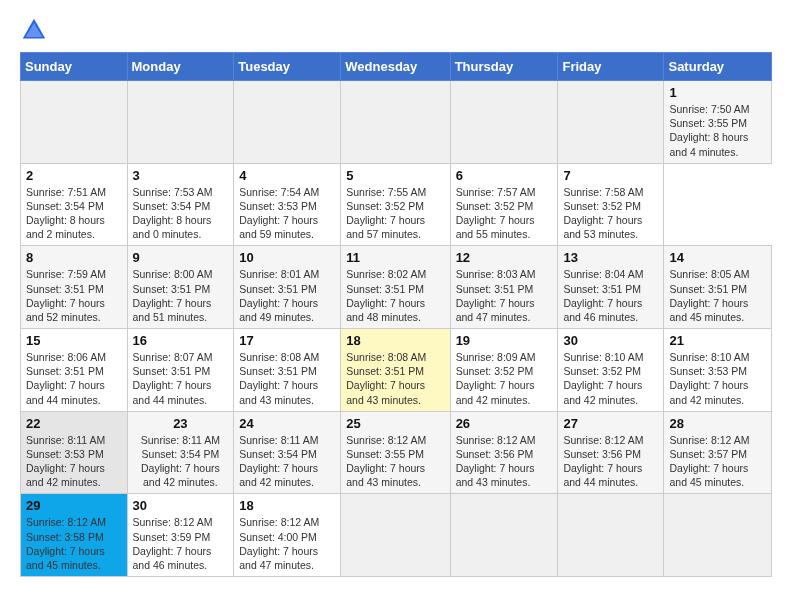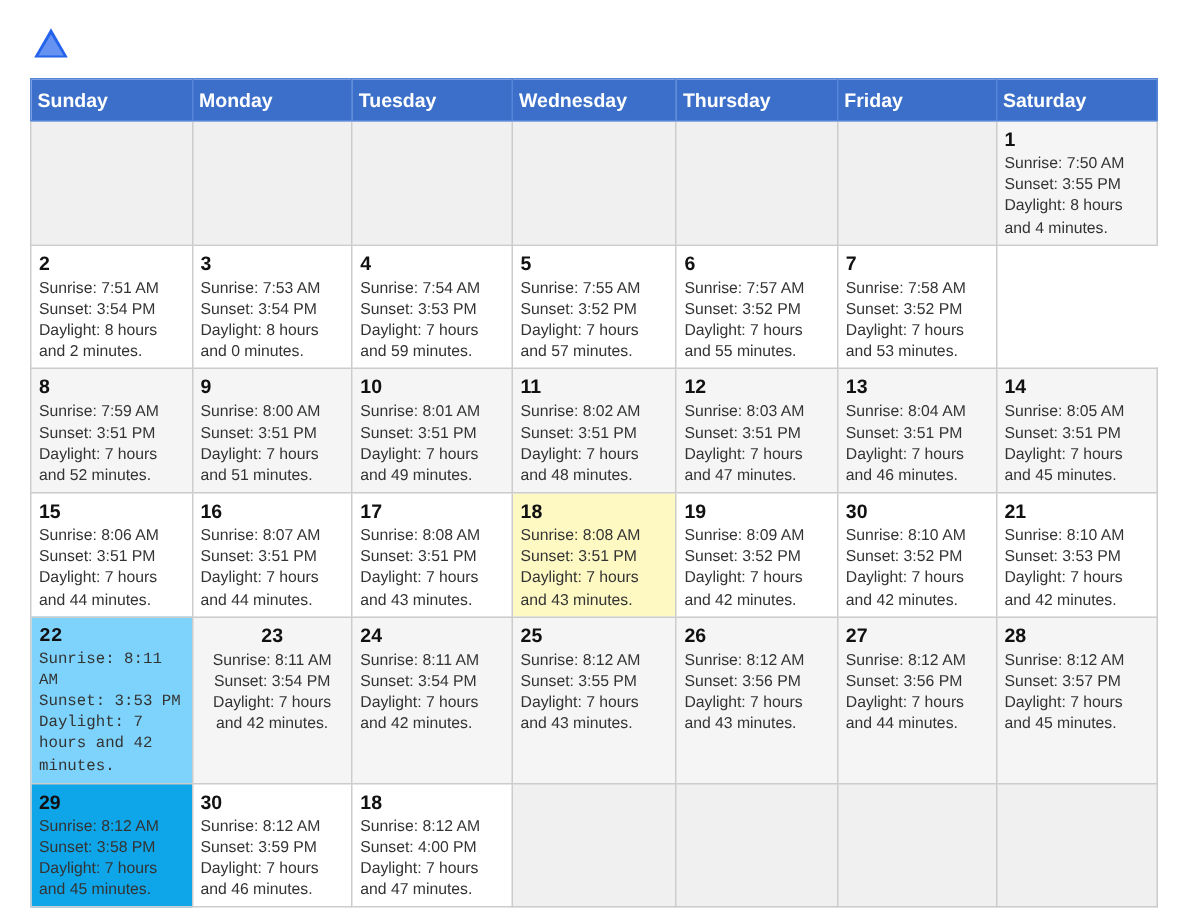--- a/index.html
+++ b/index.html
@@ -215,21 +215,21 @@
         <td style="background: rgb(255, 255, 255);">
           <span class="day-num">30</span>
           <div class="day-info">Sunrise: 8:10 AM<br>Sunset: 3:52 PM<br>Daylight: 7 hours and 42 minutes.</div>
         </td>
         <td style="background: rgb(255, 255, 255);">
           <span class="day-num">21</span>
           <div class="day-info">Sunrise: 8:10 AM<br>Sunset: 3:53 PM<br>Daylight: 7 hours and 42 minutes.</div>
         </td>
       </tr>
       <tr>
-        <td style="background: #7dd3fc; font-family: Liberation Mono, monospace;">
+        <td style="background: #e5e5e5;">
           <span class="day-num">22</span>
           <div class="day-info">Sunrise: 8:11 AM<br>Sunset: 3:53 PM<br>Daylight: 7 hours and 42 minutes.</div>
         </td>
         <td style="background: rgb(245, 245, 245); text-align: center;">
           <span class="day-num">23</span>
           <div class="day-info">Sunrise: 8:11 AM<br>Sunset: 3:54 PM<br>Daylight: 7 hours and 42 minutes.</div>
         </td>
         <td style="background: rgb(245, 245, 245);">
           <span class="day-num">24</span>
           <div class="day-info">Sunrise: 8:11 AM<br>Sunset: 3:54 PM<br>Daylight: 7 hours and 42 minutes.</div>

